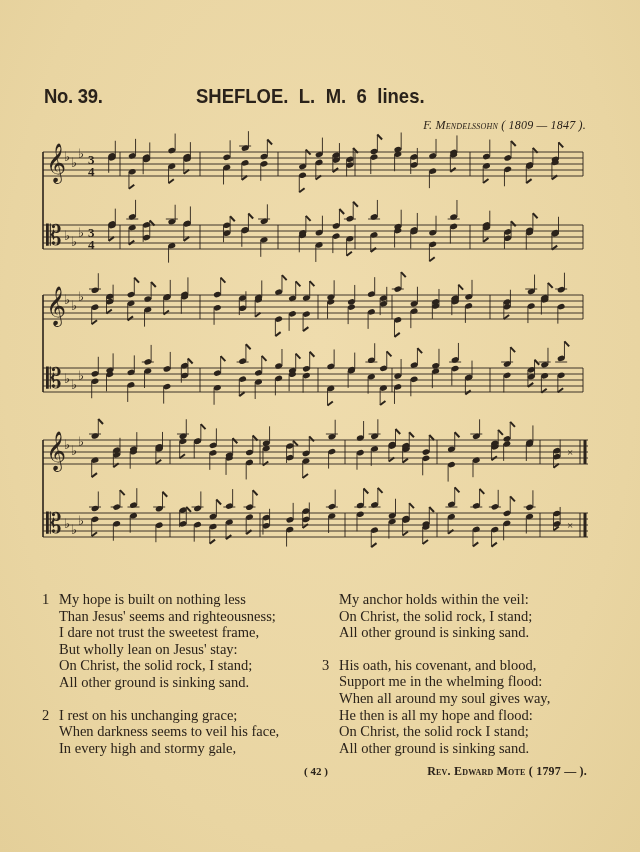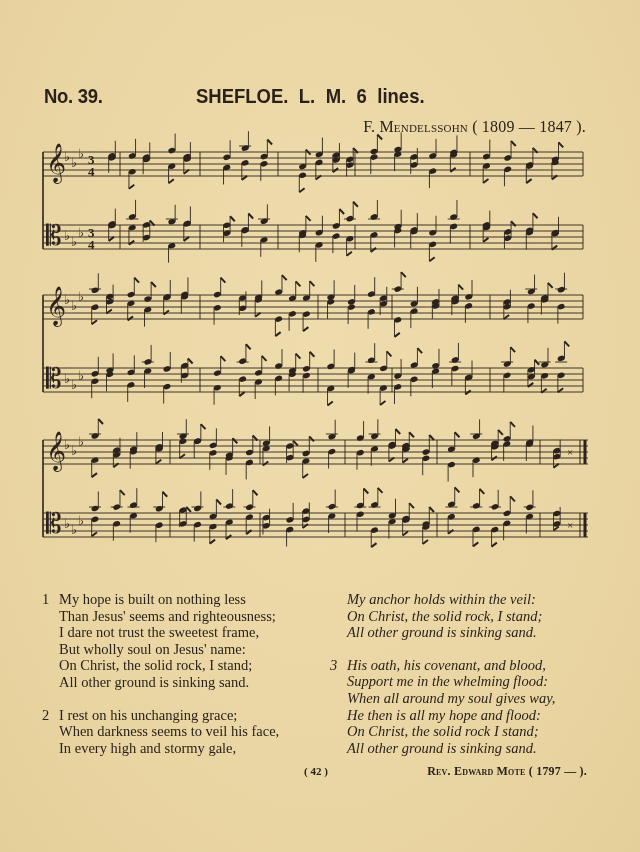--- a/index.html
+++ b/index.html
@@ -21,33 +21,33 @@
     transform: scaleX(0.88); transform-origin: left;
   }
   .hymn-title {
     position: absolute; left: 196px; top: 0;
     font-family: "Liberation Sans", "DejaVu Sans", sans-serif;
     font-weight: bold; font-size: 21px; word-spacing: 6px;
     transform: scaleX(0.88); transform-origin: left;
   }
   .composer {
     position: absolute; top: 118px; right: 54px;
-    font-size: 16px; letter-spacing: 0.2px;
+    font-size: 12px; letter-spacing: 0.2px; font-style: italic;
   }
   .sc { font-variant: small-caps; }
   .music {
     position: absolute; left: 0; top: 0; width: 640px; height: 560px;
   }
   .verses {
     position: absolute; top: 591px; left: 0; width: 640px;
     font-size: 14.5px; line-height: 16.6px;
   }
   .col { position: absolute; top: 0; }
   .col-left { left: 42px; }
-  .col-right { left: 330px; font-style: italic; }
+  .col-right { left: 322px; }
   .stanza { position: relative; margin-bottom: 16px; }
   .stanza-num { position: absolute; left: 0; top: 0; width: 12px; }
   .line { padding-left: 17px; white-space: nowrap; }
   .author {
     position: absolute; top: 764px; right: 53px; font-size: 12px; font-weight: bold;
     letter-spacing: 0.2px;
   }
   .page-number {
     position: absolute; top: 765px; left: 304px; font-size: 11px; font-weight: bold;
   }
@@ -876,21 +876,21 @@
     <line x1="553.5498713991772" x2="558.8498713991771" y1="530.4957818930042" y2="526.4957818930042" stroke="#2b231b" stroke-width="2"></line>
   </svg>
 
 <div class="verses">
   <div class="col col-left" id="col-left">
       <div class="stanza">
         <span class="stanza-num">1</span>
         <div class="line">My hope is built on nothing less</div>
         <div class="line">Than Jesus' seems and righteousness;</div>
         <div class="line">I dare not trust the sweetest frame,</div>
-        <div class="line">But wholly soul on Jesus' name:</div>
+        <div class="line">But wholly lean on Jesus' stay:</div>
         <div class="line">On Christ, the solid rock, I stand;</div>
         <div class="line">All other ground is sinking sand.</div>
       </div>
       <div class="stanza">
         <span class="stanza-num">2</span>
         <div class="line">I rest on his unchanging grace;</div>
         <div class="line">When darkness seems to veil his face,</div>
         <div class="line">In every high and stormy gale,</div>
       </div>
     </div>

